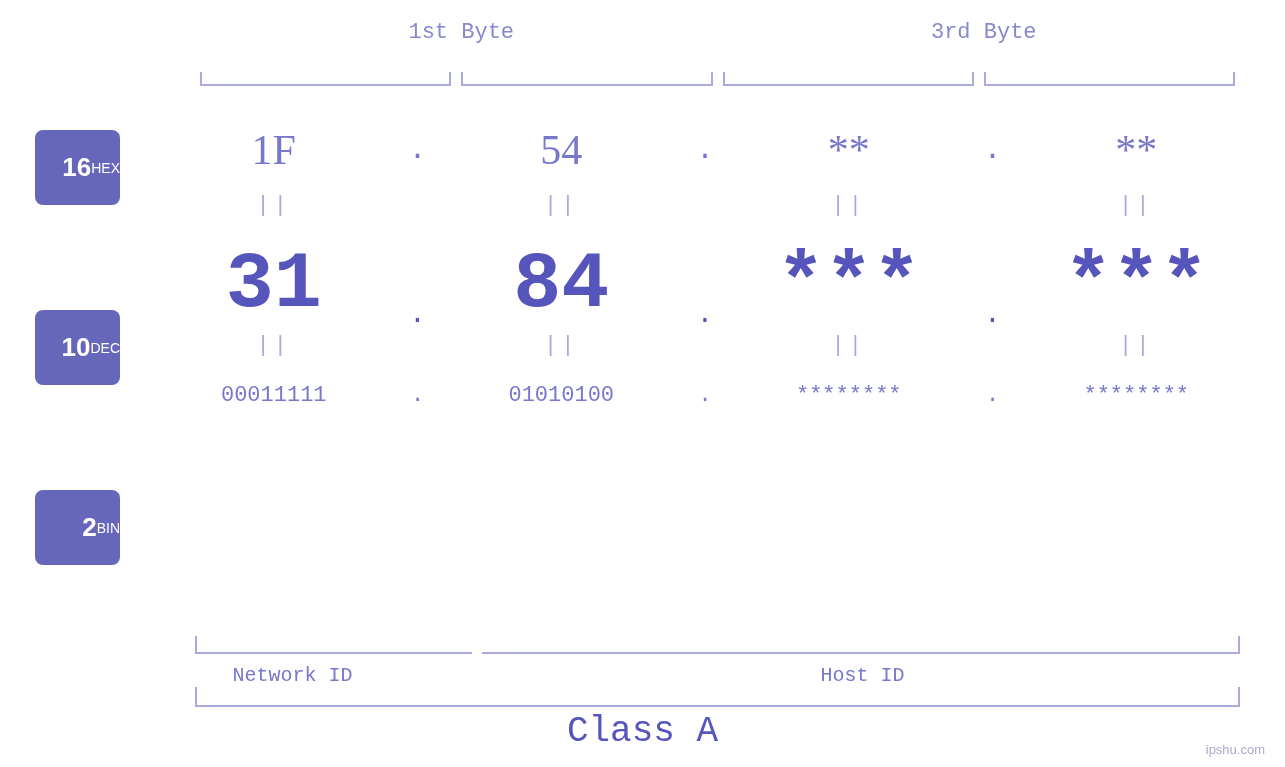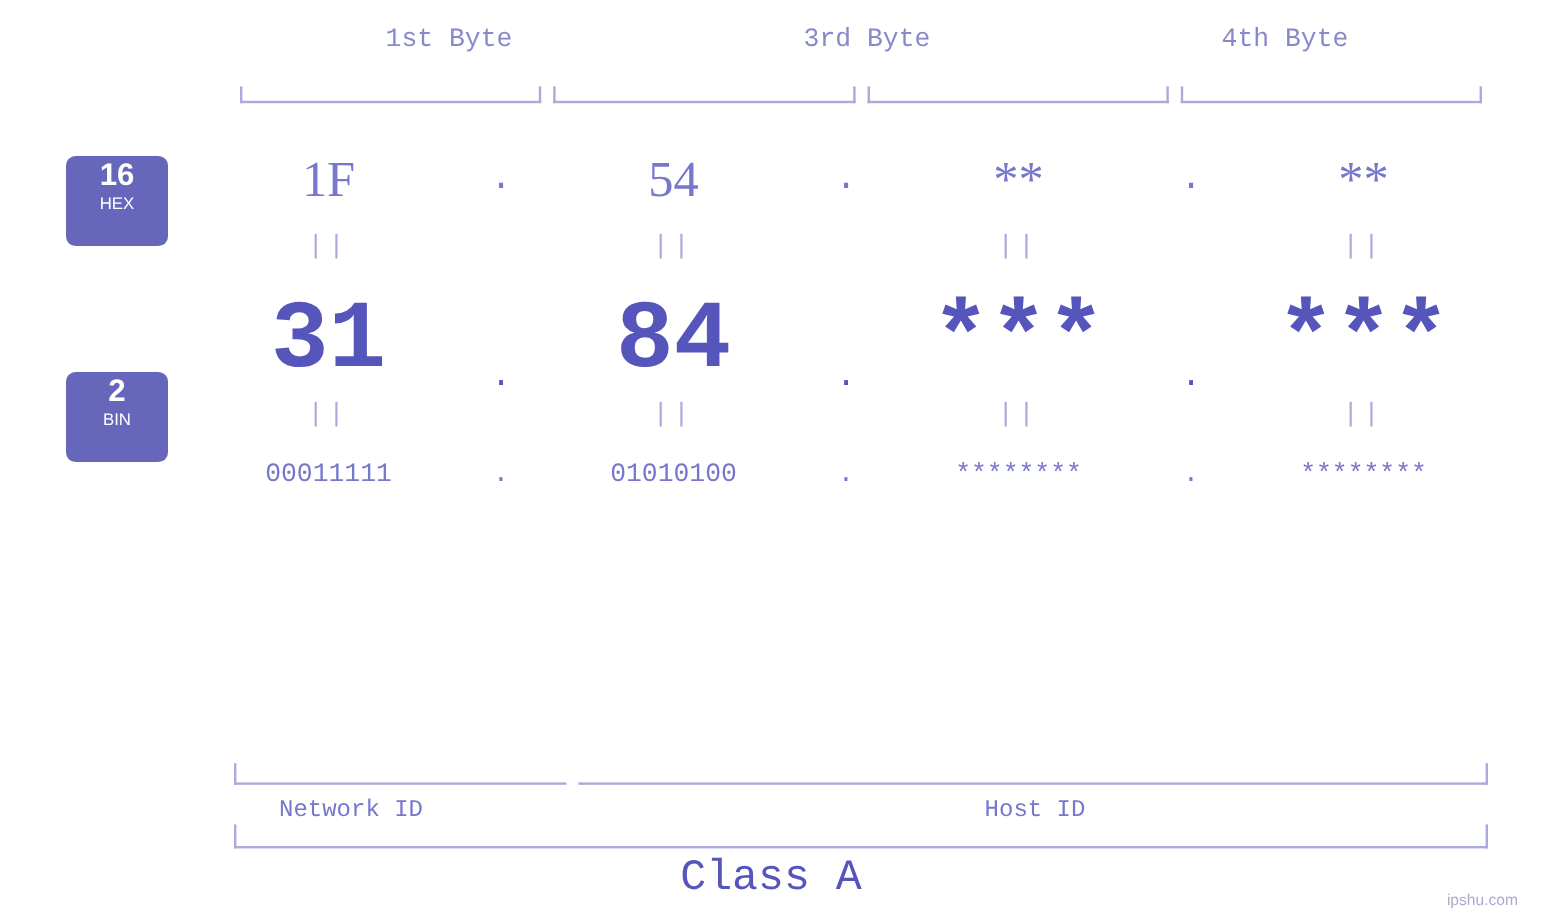--- a/index.html
+++ b/index.html
@@ -46,25 +46,24 @@
       flex-direction: column;
       gap: 105px;
     }
 
     .base-badge {
       width: 85px;
       height: 75px;
       background: #6666bb;
       border-radius: 8px;
       display: flex;
-      flex-direction: column;
+      flex-direction: row;
       align-items: center;
-      justify-content: flex-start;
+      justify-content: flex-end;
       color: white;
-      margin-left: 20px;
     }
 
     .base-number {
       font-size: 26px;
       font-weight: bold;
       font-family: Arial, sans-serif;
     }
 
     .base-label {
       font-size: 14px;
@@ -292,21 +291,20 @@
 
   </style>
 </head>
 <body>
 
 <div class="main-container">
 
   <div class="byte-headers">
     <div class="byte-header">1st Byte</div>
     <div class="byte-header">3rd Byte</div>
-    <div class="byte-header">4th Byte</div>
   </div>
 
   <div class="top-brackets">
     <div class="top-bracket-item">
       <div class="top-bracket-right-line"></div>
     </div>
     <div class="top-bracket-item">
       <div class="top-bracket-right-line"></div>
     </div>
     <div class="top-bracket-item">
@@ -314,20 +312,24 @@
     </div>
     <div class="top-bracket-item">
       <div class="top-bracket-right-line"></div>
     </div>
   </div>
 
   <div class="base-labels">
     <div class="base-badge">
       <span class="base-number">16</span>
       <span class="base-label">HEX</span>
+    </div>
+    <div class="base-badge">
+      <span class="base-number">10</span>
+      <span class="base-label">DEC</span>
     </div>
     <div class="base-badge">
       <span class="base-number">2</span>
       <span class="base-label">BIN</span>
     </div>
   </div>
 
   <div class="content-area">
 
     <div class="hex-row">

